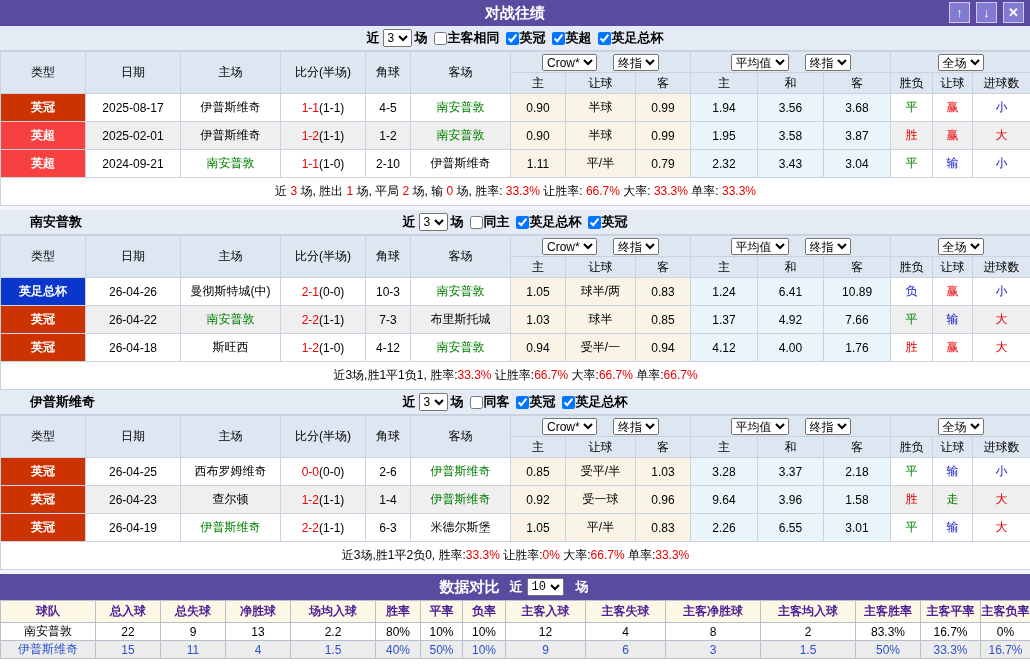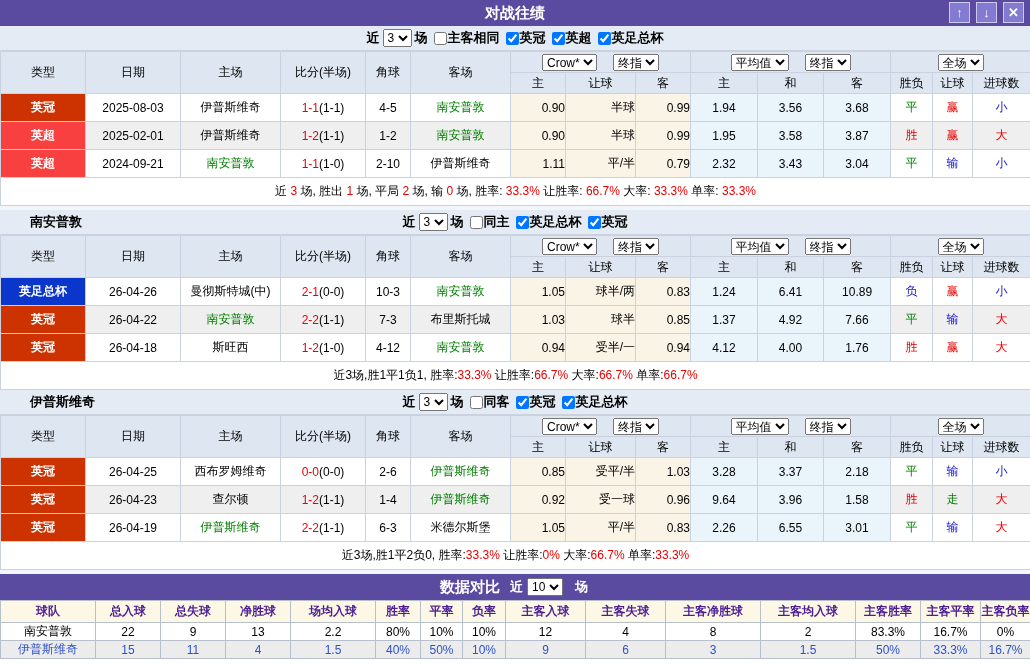--- a/index.html
+++ b/index.html
@@ -11,21 +11,21 @@
   .filterbar{background:#e4ebf4;height:24px;display:flex;align-items:center;justify-content:center;font-size:13px;font-weight:bold;position:relative;border-bottom:1px solid #c9d2de;}
   .filterbar .teamname{position:absolute;left:30px;font-size:13px;font-weight:bold;}
   .filterbar select{font-weight:normal;font-size:12px;margin:0 3px;}
   .filterbar input{margin:0 1px 0 6px;vertical-align:middle;}
   .mtable{border-collapse:collapse;table-layout:fixed;width:1030px;}
   .mtable th,.mtable td{border:1px solid #c9d2de;text-align:center;overflow:hidden;white-space:nowrap;padding:0;}
   .mtable thead th{background:#dde6f1;font-weight:normal;height:20px;font-size:12px;}
   .mtable thead th.grpcell select{font-size:12px;height:17px;margin:0 8px;}
   .mtable tbody td{height:27px;font-size:12px;background:#fff;}
   .mtable tbody tr.alt td{background:#efefef;}
-  .mtable td.cream{background:#faf4e7 !important;text-align:right;}
+  .mtable td.cream{background:#faf4e7 !important;}
   .mtable td.avgb{background:#eaf4fb !important;}
   .lg{color:#fff;font-weight:bold;}
   .lg-champ{background:#cc3300 !important;}
   .lg-prem{background:#f94040 !important;}
   .lg-facup{background:#0a36cc !important;}
   .t-green{color:#008000;}
   .score-main{color:#e80000;}
   .c-red{color:#e80000;}
   .c-green{color:#008000;}
   .c-blue{color:#1414cc;}
@@ -34,21 +34,21 @@
   .gap{height:4px;background:#f2f5f9;}
   .radwrap{display:flex;align-items:center;margin-left:10px;font-size:13px;font-weight:bold;}
   .radwrap input{margin:0 3px 0 12px;}
   .ctable{border-collapse:collapse;table-layout:fixed;width:1030px;}
   .ctable th,.ctable td{border:1px solid #b7bfcc;text-align:center;overflow:hidden;white-space:nowrap;padding:0;}
   .ctable th{background:#fdf8e6;color:#4c1d95;height:21px;font-size:12px;font-weight:bold;}
   .ctable td{height:17px;font-size:12px;background:#fff;}
   .ctable tr.blue td{background:#ececec;color:#2e52c9;}
   .nearlbl{font-weight:bold;font-size:13px;margin:0 2px;}
   .titlebar .nearlbl{color:#fff;margin-left:10px;}
-  .titlebar select{font-size:12px;margin:0 2px;}
+  .titlebar select{font-size:12px;margin:0 2px;font-family:Liberation Mono, monospace;}
 </style>
 </head>
 <body>
 
 <div class="page">
 
   <div class="titlebar">
     <span class="title">对战往绩</span>
     <div class="winbtns">
       <button class="winbtn">↑</button>
@@ -108,21 +108,21 @@
             <th>和</th>
             <th>客</th>
             <th>胜负</th>
             <th>让球</th>
             <th>进球数</th>
           </tr>
         </thead>
         <tbody>
           <tr>
             <td class="lg lg-champ">英冠</td>
-            <td>2025-08-03</td>
+            <td>2025-08-17</td>
             <td>伊普斯维奇</td>
             <td><span class="score-main">1-1</span><span>(1-1)</span></td>
             <td>4-5</td>
             <td class="t-green">南安普敦</td>
             <td class="cream">0.90</td>
             <td class="cream">半球</td>
             <td class="cream">0.99</td>
             <td class="avgb">1.94</td>
             <td class="avgb">3.56</td>
             <td class="avgb">3.68</td>

